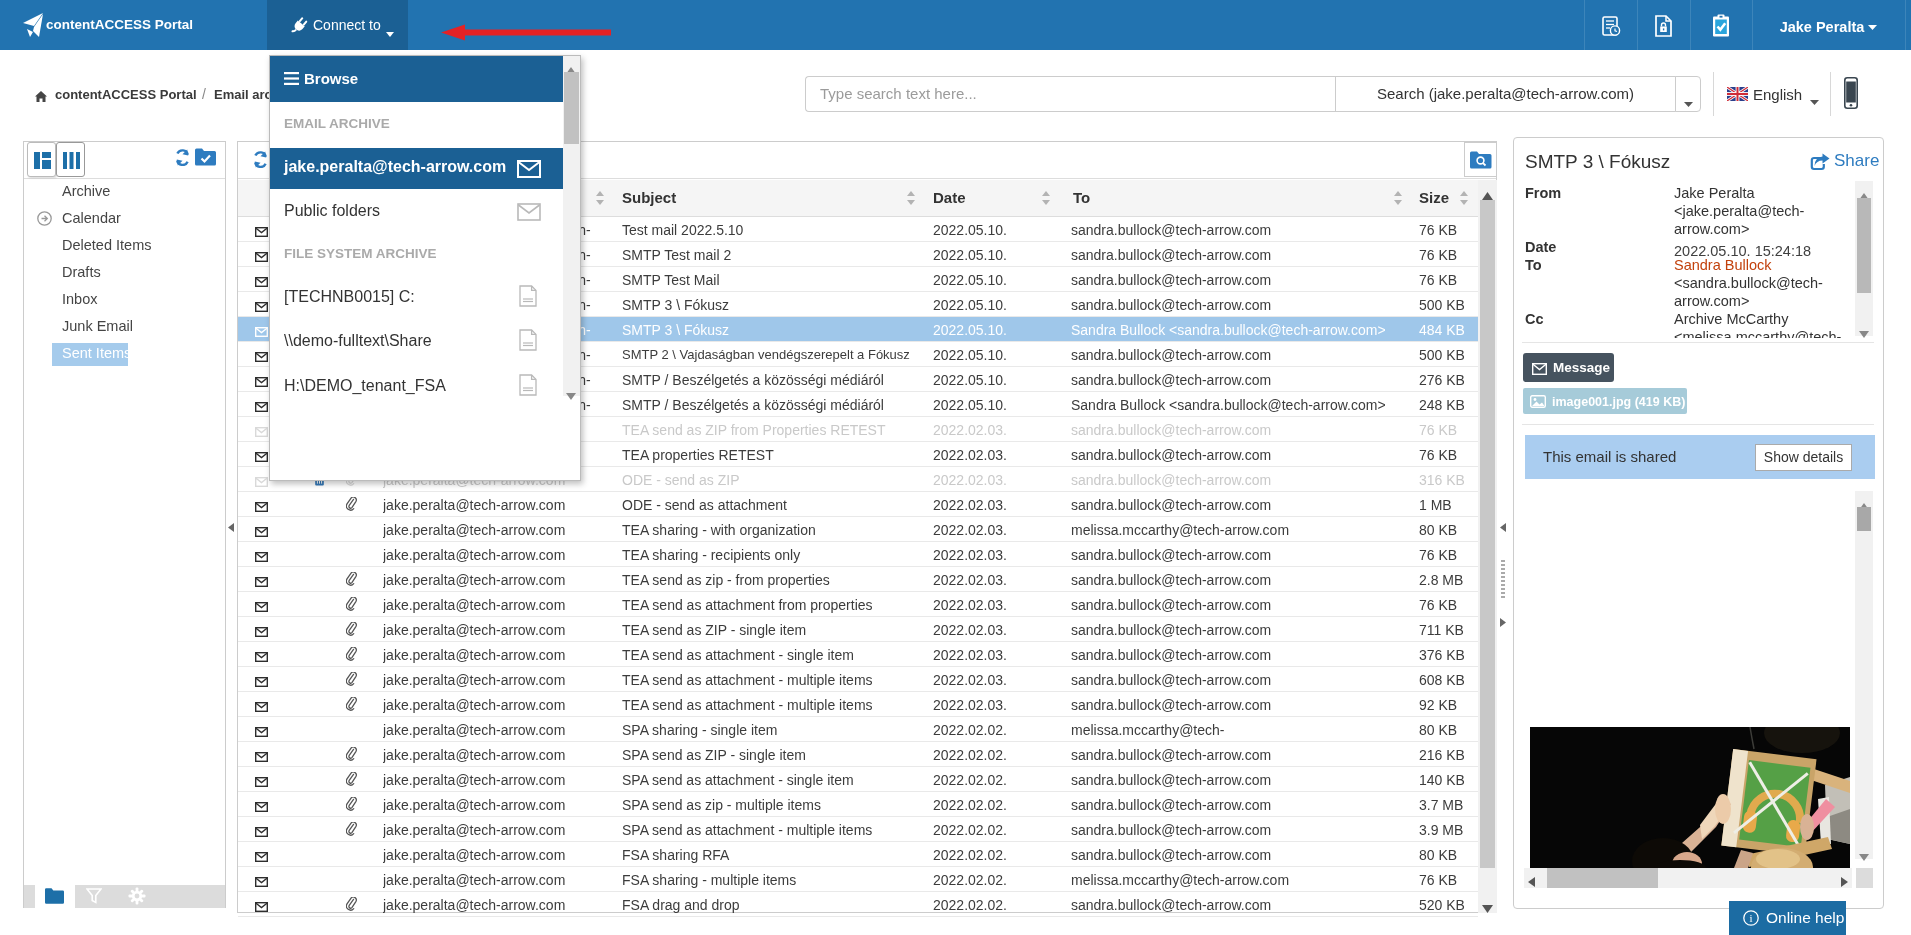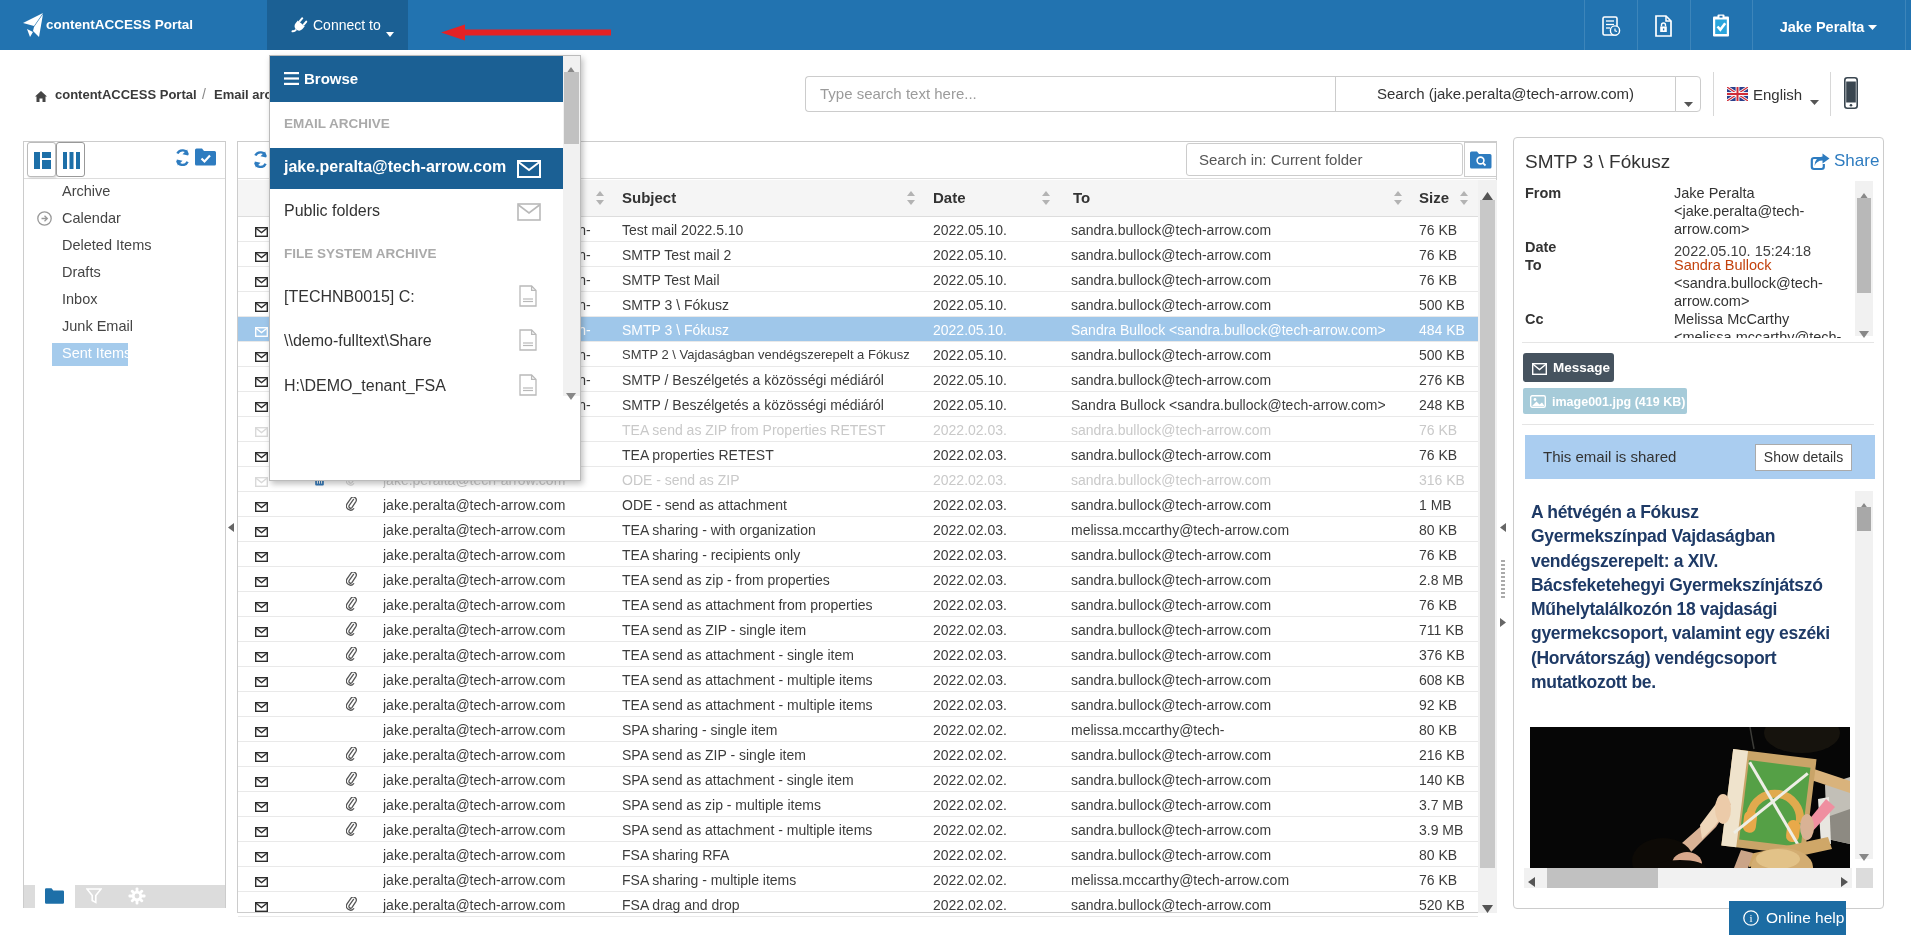--- a/index.html
+++ b/index.html
@@ -164,21 +164,20 @@
 <div class="ab" style="left:14px;top:9px"><svg width="17" height="17" viewBox="0 0 17 17" style="">
         <path d="M3.2 11.5 a5.5 5.5 0 0 0 10.4 1.2" fill="none" stroke="#2e7cc0" stroke-width="2.4"></path>
         <path d="M13.8 5.8 a5.5 5.5 0 0 0 -10.4 -1.2" fill="none" stroke="#2e7cc0" stroke-width="2.4"></path>
         <path d="M13.2 0.5 L14.2 6.6 L8.5 5.2 Z" fill="#2e7cc0"></path>
         <path d="M3.8 16.5 L2.8 10.4 L8.5 11.8 Z" fill="#2e7cc0"></path>
       </svg></div>
 <div class="ab" style="left:36px;top:8px"><svg width="21" height="18" viewBox="0 0 21 18" style="">
         <path d="M0 2 a1.5 1.5 0 0 1 1.5 -1.5 L7 0.5 L9 3 L19.5 3 a1.5 1.5 0 0 1 1.5 1.5 L21 16 a1.5 1.5 0 0 1 -1.5 1.5 L1.5 17.5 A1.5 1.5 0 0 1 0 16 Z" fill="#2e7cc0"></path>
         <path d="M6.5 10.5 L9.5 13.5 L15 7.5" stroke="#fff" stroke-width="2.2" fill="none"></path>
       </svg></div>
-<div class="ab" style="left:948px;top:1px;width:277px;height:33px;border:1px solid #ccc;border-radius:3px;line-height:31px;padding-left:12px;font-size:15px;color:#555">Search in: Current folder</div>
 <div class="ab" style="left:1226px;top:0;width:33px;height:35px;border:1px solid #ccc;background:#fff">
       <div class="ab" style="left:5px;top:8px"><svg width="22" height="18" viewBox="0 0 22 18" style="">
           <path d="M0 2 a1.5 1.5 0 0 1 1.5 -1.5 L7 0.5 L9 3 L20 3 a1.5 1.5 0 0 1 1.5 1.5 L21.5 16 a1.5 1.5 0 0 1 -1.5 1.5 L1.5 17.5 A1.5 1.5 0 0 1 0 16 Z" fill="#2e7cc0"></path>
           <circle cx="10.5" cy="9.5" r="3.4" fill="none" stroke="#fff" stroke-width="1.6"></circle>
           <line x1="12.8" y1="11.8" x2="15.5" y2="14.5" stroke="#fff" stroke-width="1.8"></line>
         </svg></div>
     </div>
 <div class="ab" style="left:0;top:38px;width:1240px;height:37px;background:#f5f5f5;border-bottom:1px solid #ddd"></div>
 <div class="ab" style="left:384px;top:47px;font-size:15px;font-weight:bold;color:#333">Subject</div>
 <div class="ab" style="left:695px;top:47px;font-size:15px;font-weight:bold;color:#333">Date</div>
@@ -603,21 +602,21 @@
 <div class="ab" style="left:160px;top:6px;font-size:14.5px;color:#333">Jake Peralta</div>
 <div class="ab" style="left:160px;top:24px;font-size:14.5px;color:#333">&lt;jake.peralta@tech-</div>
 <div class="ab" style="left:160px;top:42px;font-size:14.5px;color:#333">arrow.com&gt;</div>
 <div class="ab" style="left:11px;top:60px;font-size:14.5px;font-weight:bold;color:#333">Date</div>
 <div class="ab" style="left:160px;top:64px;font-size:14.5px;color:#404040">2022.05.10. 15:24:18</div>
 <div class="ab" style="left:11px;top:78px;font-size:14.5px;font-weight:bold;color:#333">To</div>
 <div class="ab" style="left:160px;top:78px;font-size:14.5px;color:#c2410c">Sandra Bullock</div>
 <div class="ab" style="left:160px;top:96px;font-size:14.5px;color:#333">&lt;sandra.bullock@tech-</div>
 <div class="ab" style="left:160px;top:114px;font-size:14.5px;color:#333">arrow.com&gt;</div>
 <div class="ab" style="left:11px;top:132px;font-size:14.5px;font-weight:bold;color:#333">Cc</div>
-<div class="ab" style="left:160px;top:132px;font-size:14.5px;color:#333">Melissa McCarthy</div>
+<div class="ab" style="left:160px;top:132px;font-size:14.5px;color:#333">Archive McCarthy</div>
 <div class="ab" style="left:160px;top:150px;font-size:14.5px;color:#333">&lt;melissa.mccarthy@tech-</div>
 </div>
 <div class="ab" style="left:341px;top:43px;width:18px;height:155px;background:#f1f1f1">
       <div class="ab" style="left:4px;top:5px"><svg width="10" height="7" viewBox="0 0 10 7" style="">
           <path d="M5 0 L10 7 L0 7 Z" fill="#888"></path>
         </svg></div>
       <div class="ab" style="left:2px;top:17px;width:14px;height:95px;background:#b8b8b8"></div>
       <div class="ab" style="left:4px;top:143px"><svg width="10" height="7" viewBox="0 0 10 7" style="">
           <path d="M5 7 L10 0 L0 0 Z" fill="#888"></path>
         </svg></div>
@@ -637,21 +636,20 @@
           <path d="M2 11 L6.5 6.5 L9.5 9.5 L12 7.5 L14.5 11 Z" fill="#fff"></path>
         </svg></div>
       <div class="ab" style="left:29px;top:7px;font-size:12.5px;font-weight:bold;white-space:nowrap">image001.jpg (419 KB)</div>
     </div>
 <div class="ab" style="left:8px;top:286px;width:352px;height:1px;background:#e5e5e5"></div>
 <div class="ab" style="left:11px;top:297px;width:350px;height:44px;background:#aacdf0">
       <div class="ab" style="left:18px;top:13px;font-size:15px;color:#333">This email is shared</div>
       <div class="ab" style="left:230px;top:9px;width:97px;height:27px;background:#fff;border:1px solid #aaa;line-height:25px;text-align:center;font-size:14px;color:#333">Show details</div>
     </div>
 <div class="ab" style="left:3px;top:350px;width:337px;height:380px;overflow:hidden">
-<div class="ab" style="left:14px;top:12px;font-size:17.5px;font-weight:bold;color:#1e3a66;line-height:24.3px;letter-spacing:-0.3px;white-space:nowrap">A hétvégén a Fókusz<br>Gyermekszínpad Vajdaságban<br>vendégszerepelt: a XIV.<br>Bácsfeketehegyi Gyermekszínjátszó<br>Műhelytalálkozón 18 vajdasági<br>gyermekcsoport, valamint egy eszéki<br>(Horvátország) vendégcsoport<br>mutatkozott be.</div>
 <div class="ab" style="left:13px;top:239px"><svg width="320" height="141" viewBox="0 0 320 141" style="">
           <rect width="320" height="141" fill="#060606"></rect>
           <ellipse cx="272" cy="6" rx="38" ry="20" fill="#16130d"></ellipse>
           <path d="M220 0 q2 12 4 22" stroke="#3c3c38" stroke-width="1.5" fill="none"></path>
           <polygon points="295,58 320,50 320,117 297,112" fill="#c2bfb7"></polygon>
           <polygon points="297,90 320,82 320,117 298,112" fill="#8d8a82"></polygon>
           <polygon points="254,32 320,54 320,66 254,44" fill="#d9b37c"></polygon>
           <polygon points="288,72 299,70 301,117 291,117" fill="#e8e6e0"></polygon>
           <polygon points="273,100 296,72 305,80 281,106" fill="#ef8fa0"></polygon>
           <g transform="rotate(7 240 75)">

